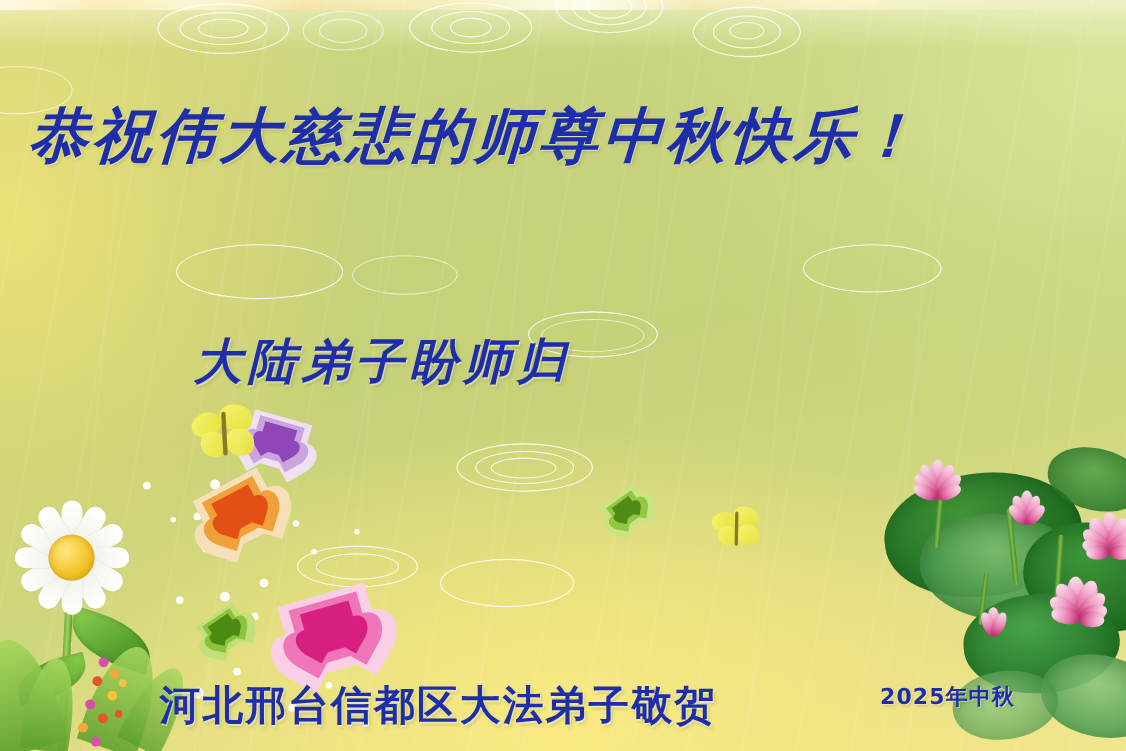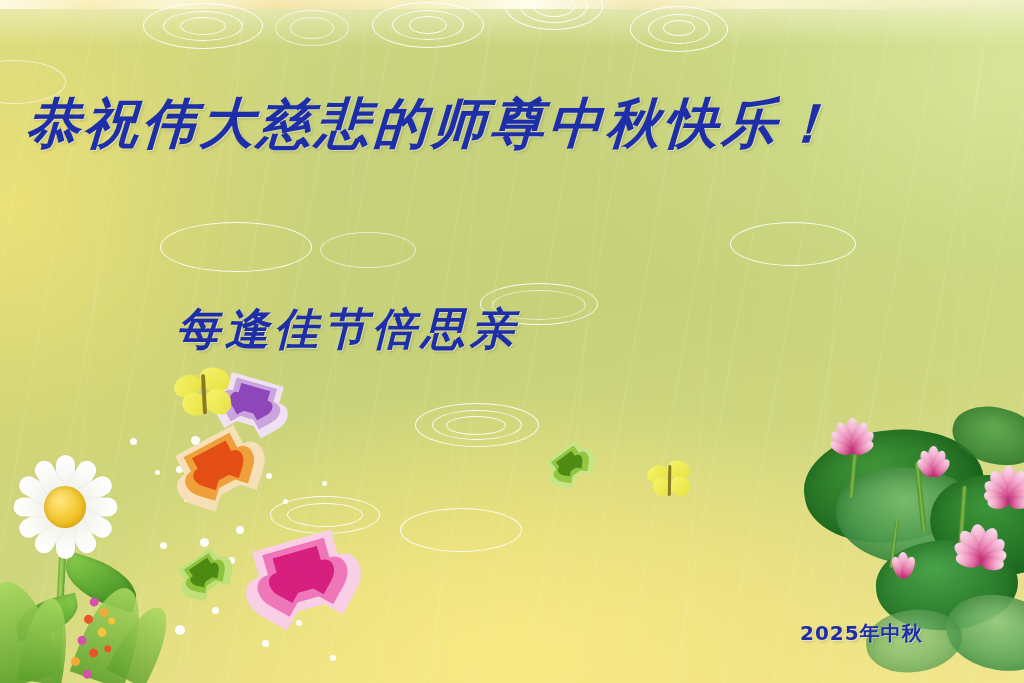--- a/index.html
+++ b/index.html
@@ -396,16 +396,17 @@
     </div>
 
     <div class="lotus" style="left:884px;top:540px;width:38px;height:38px;">
       <div class="lp" style="width:12px;height:26px;margin-left:-6px;bottom:0;transform:rotate(0deg);"></div>
       <div class="lp" style="width:11px;height:23px;margin-left:-5.5px;bottom:0;transform:rotate(-24deg);"></div>
       <div class="lp" style="width:11px;height:23px;margin-left:-5.5px;bottom:0;transform:rotate(24deg);"></div>
     </div>
   </div>
 
   <div class="cn" id="title">恭祝伟大慈悲的师尊中秋快乐！</div>
-  <div class="cn" id="line2">每逢佳节倍思亲</div>
+  <div class="cn" id="line2">大陆弟子盼师归</div>
+  <div class="cn" id="signature">河北邢台信都区大法弟子敬贺</div>
   <div class="cn" id="year">2025年中秋</div>
 
 </div>
 
 </body></html>

